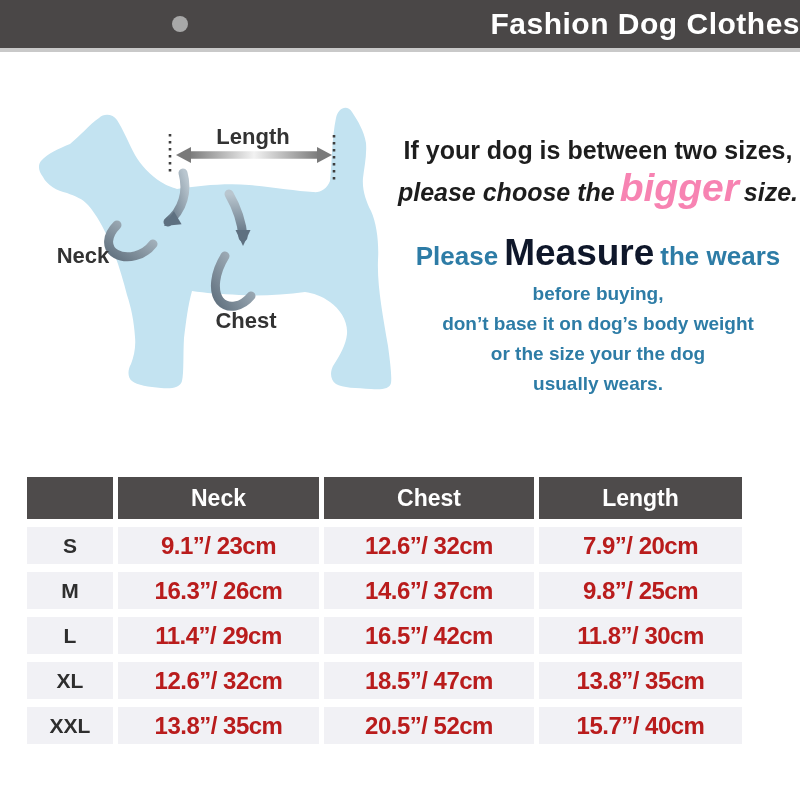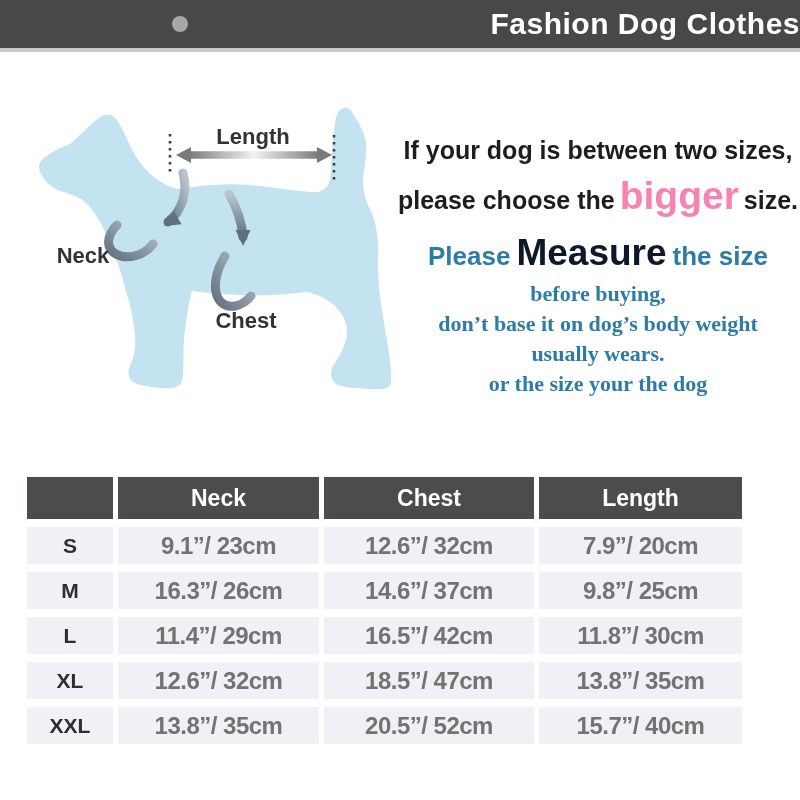--- a/index.html
+++ b/index.html
@@ -22,42 +22,42 @@
   }
   
   .diagram { position:absolute; left:0; top:60px; width:420px; height:360px; }
   
   .notice {
     position:absolute; left:396px; top:134px; width:404px;
     display:flex; flex-direction:column; align-items:center;
     color:#1d1d1d; font-weight:700;
   }
   .notice-line1 { font-size:25px; line-height:32px; white-space:nowrap; }
-  .notice-line2 { margin-top:8px; white-space:nowrap; font-size:25px; }
+  .notice-line2 { margin-top:0; white-space:nowrap; font-size:25px;font-style:italic; }
   .hl-bigger { font-size:39px; color:#f783b2; padding:0 5px; }
   .measure-note {
     position:absolute; left:396px; top:230px; width:404px;
     display:flex; flex-direction:column; align-items:center;
     color:#2d7ca6; font-weight:700;
   }
   .measure-line1 { font-size:26px; line-height:46px; white-space:nowrap; }
   .hl-measure { font-size:37px; color:#0f172a; padding:0 6px; }
-  .measure-line { font-size:22px; line-height:30px; white-space:nowrap;font-family:Liberation Serif, serif; }
+  .measure-line { font-size:19px; line-height:30px; white-space:nowrap; }
   
   .size-table-wrap { position:absolute; left:22px; top:469px; }
   table.size-table { border-collapse:separate; border-spacing:5px 8px; table-layout:fixed; }
   .size-table th {
     background:#4e4b4b; color:#ffffff; font-size:23px; font-weight:700;
     height:40px; text-align:center; vertical-align:middle;
   }
   .size-table td {
     background:#f1f1f5; height:35px; text-align:center; vertical-align:middle;
   }
   .size-table td.cell-size { font-size:21px; font-weight:700; color:#2e2e2e; }
-  .size-table td.cell-val  { font-size:24px; font-weight:700; color:#737373; letter-spacing:-0.5px; }
+  .size-table td.cell-val  { font-size:24px; font-weight:700; color:#b91c1c; letter-spacing:-0.5px; }
 </style>
 </head>
 <body>
 
 <div class="page">
 
   <div class="app-header">
     <span class="header-bullet"></span>
     <span class="header-title">Fashion Dog Clothes</span>
   </div>
@@ -146,26 +146,26 @@
 
   <div class="notice">
     <div class="notice-line1">If your dog is between two sizes,</div>
     <div class="notice-line2">
       <span>please choose the</span><span class="hl-bigger">bigger</span><span>size.</span>
     </div>
   </div>
 
   <div class="measure-note">
     <div class="measure-line1">
-      <span>Please</span><span class="hl-measure">Measure</span><span>the size</span>
+      <span>Please</span><span class="hl-measure">Measure</span><span>the wears</span>
     </div>
     <div class="measure-line">before buying,</div>
     <div class="measure-line">don’t base it on dog’s body weight</div>
+    <div class="measure-line">or the size your the dog</div>
     <div class="measure-line">usually wears.</div>
-    <div class="measure-line">or the size your the dog</div>
   </div>
 
   <div class="size-table-wrap">
     <table class="size-table">
       <colgroup>
         <col style="width:86px">
           <col style="width:201px">
           <col style="width:210px">
           <col style="width:203px">
       </colgroup>

